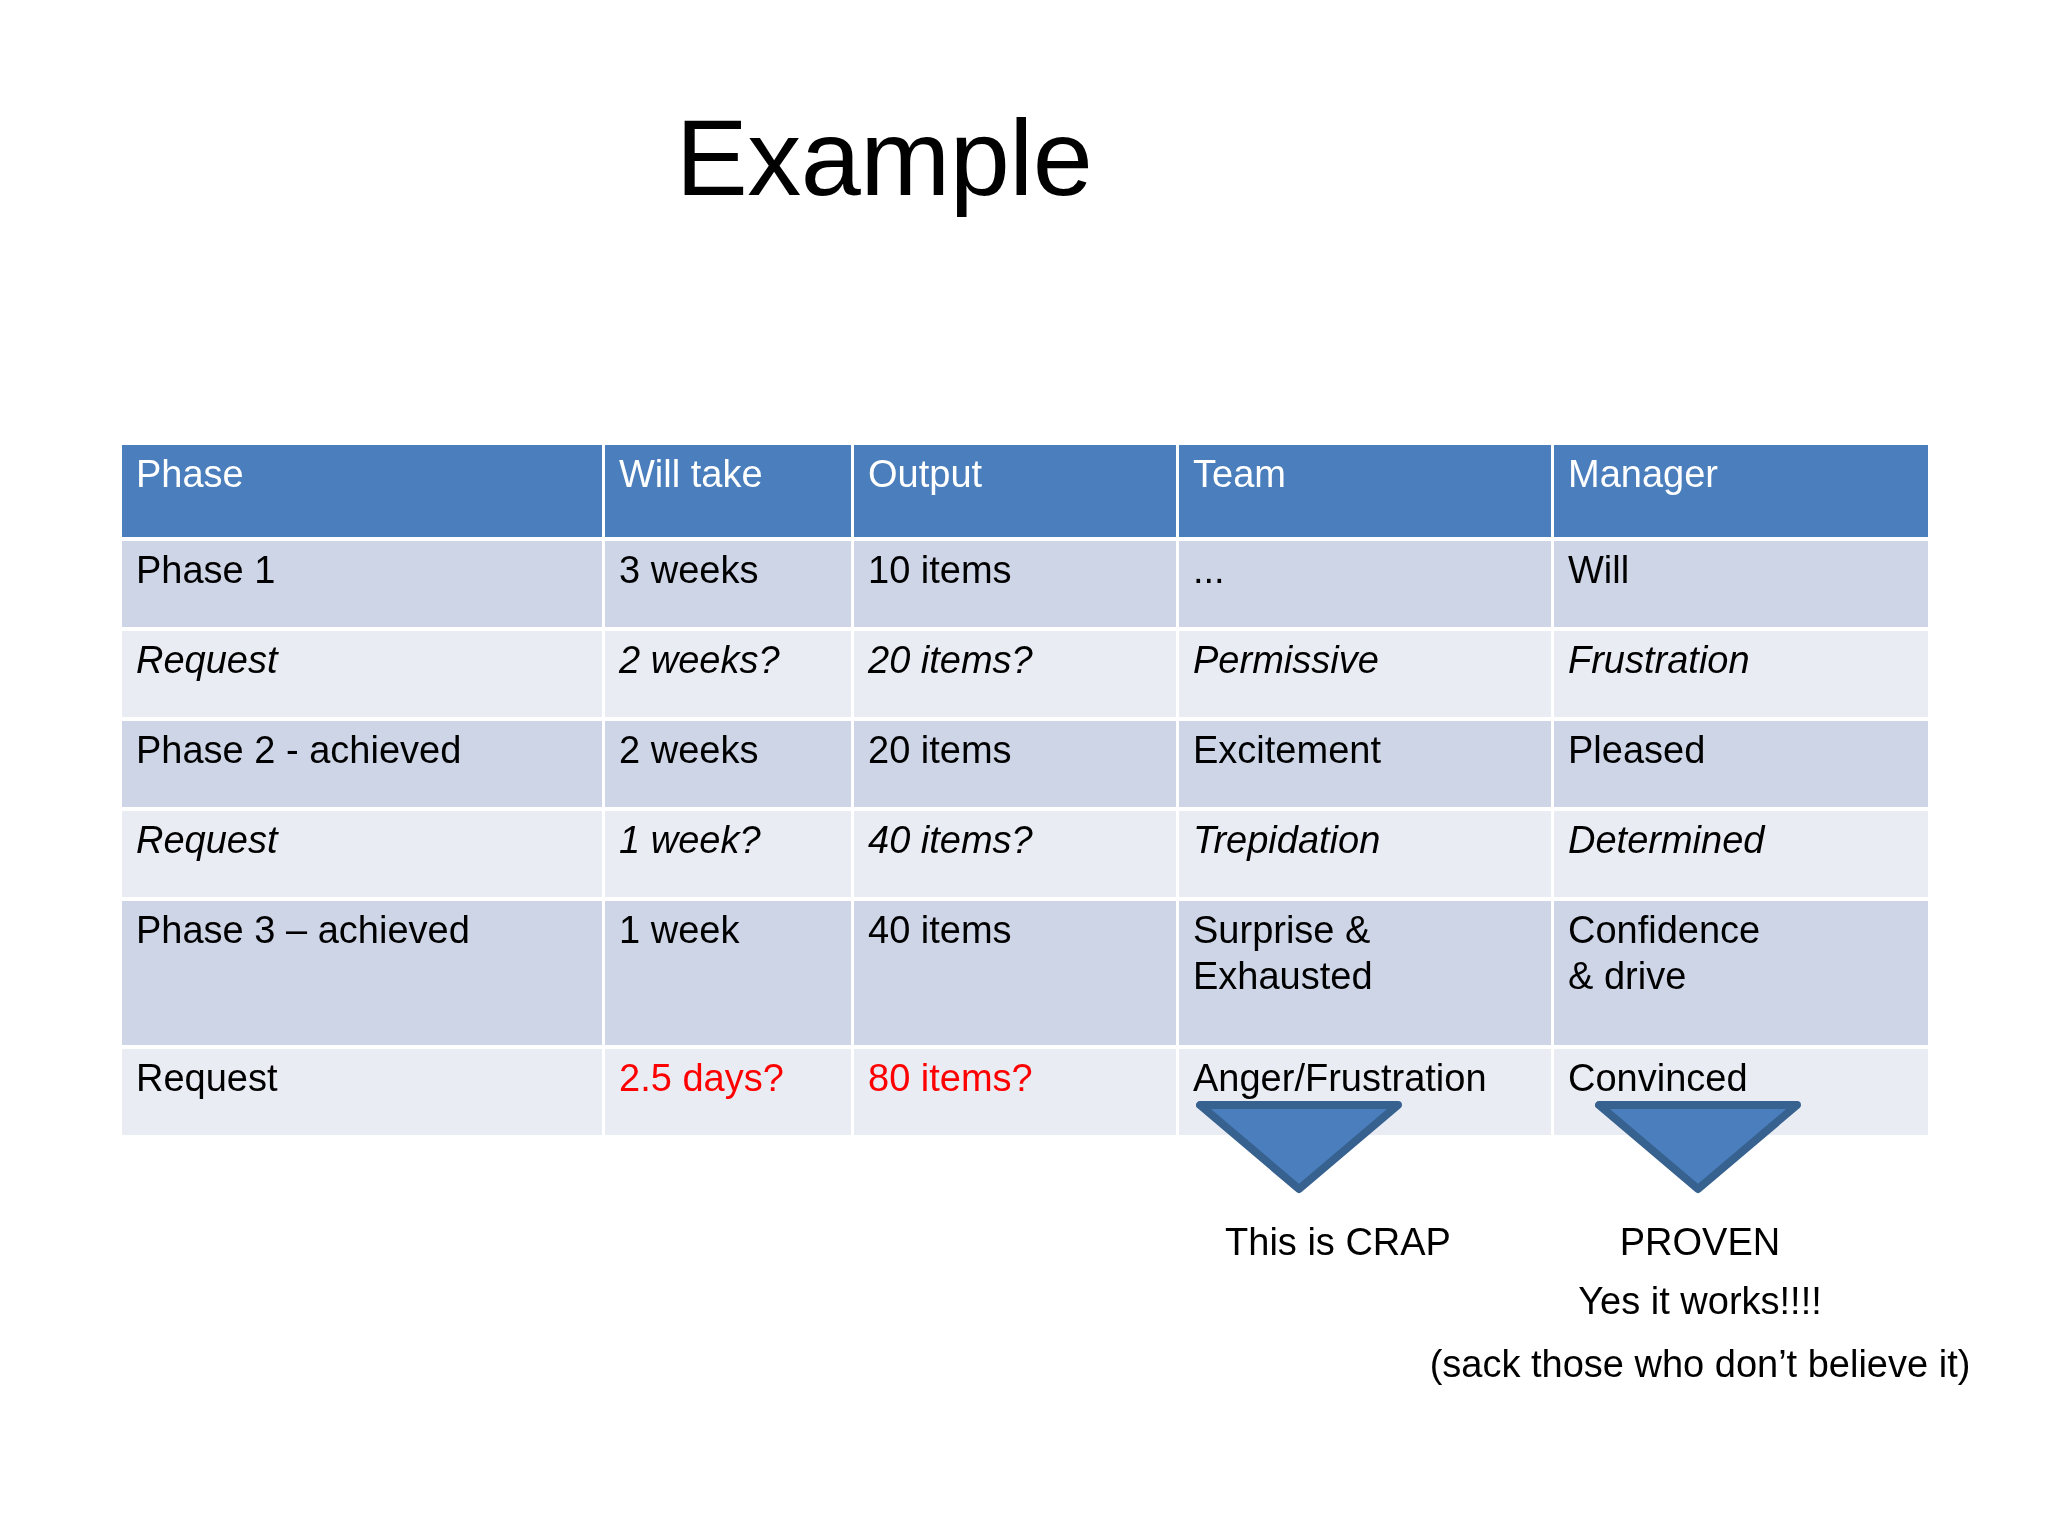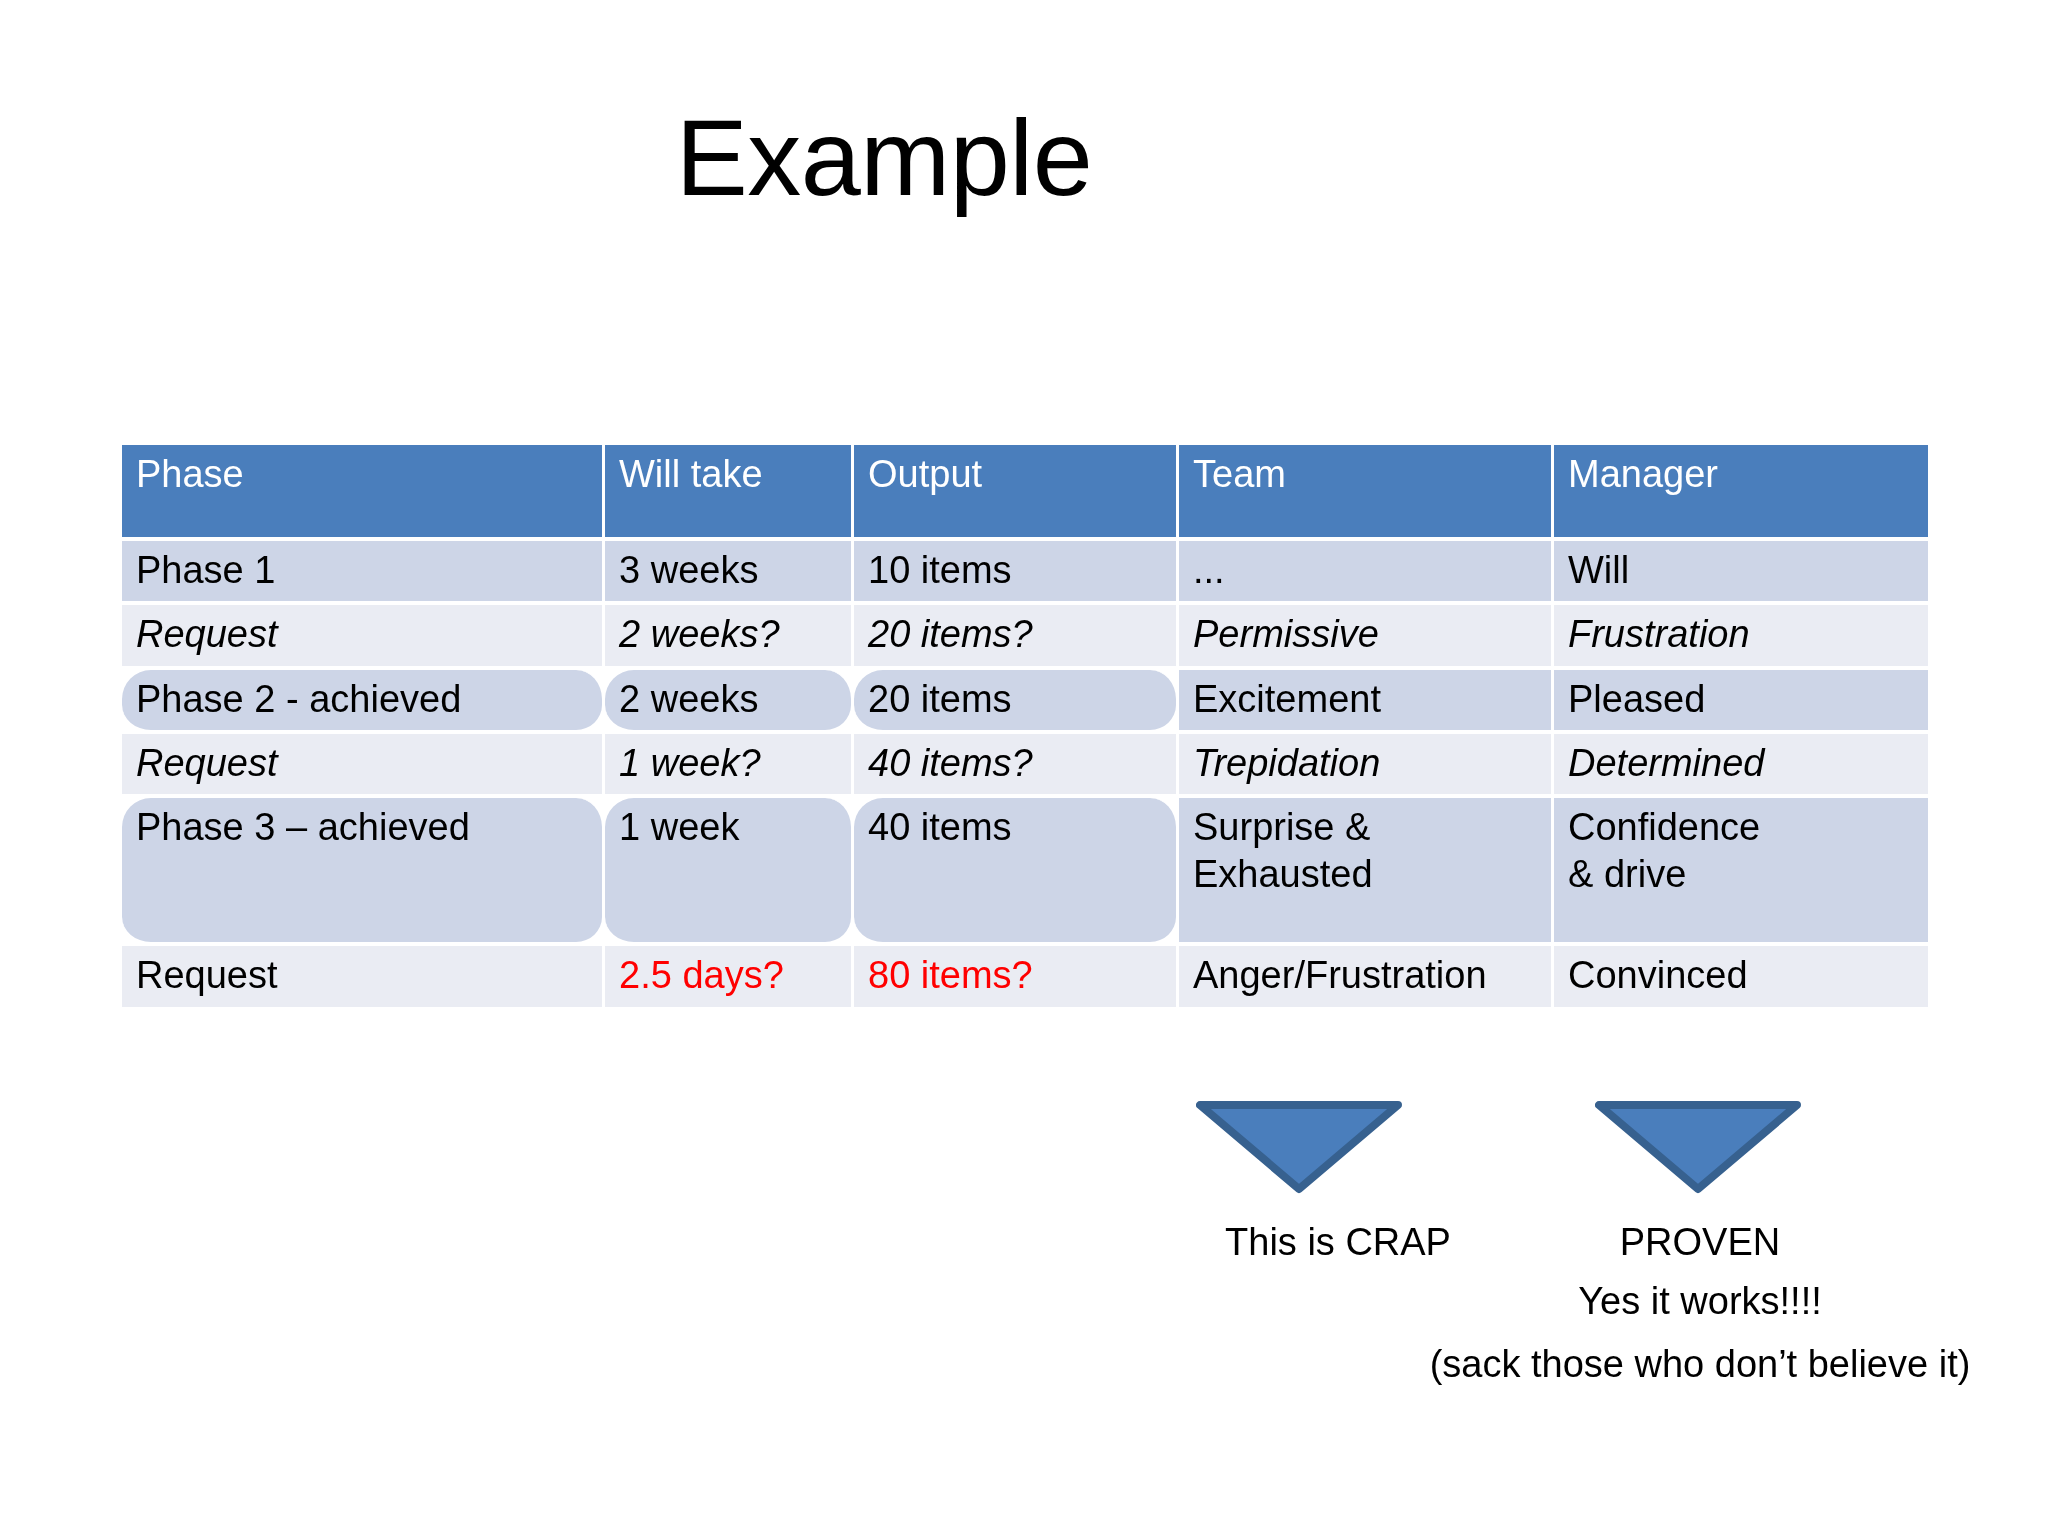--- a/index.html
+++ b/index.html
@@ -57,29 +57,29 @@
   tbody tr.band-light td{background:#eaecf3;}
 
   
   col.c0{width:483px;}
   col.c1{width:249px;}
   col.c2{width:325px;}
   col.c3{width:375px;}
   col.c4{width:374px;}
 
   
-  .v-bold{font-weight:700;border-radius:29px;}
+  .v-bold{font-weight:700;}
   .v-italic{font-style:italic;}
   .v-red{color:#ff0000;font-weight:700;}
   .indent{padding-left:90px;}
   .indent-c{padding-left:120px;}
 
   
   tr.r-tall td{height:148px;}
-  tr.r-norm td{height:64px;}
+  tr.r-norm td{height:90px;}
   .tri-svg{position:absolute;}
 
   .caption{
     position:absolute;
     font-size:38px;
     line-height:1.3;
     color:#000;
     white-space:nowrap;
   }
   .cap-left{left:1218px;top:1218px;width:240px;text-align:center;}

